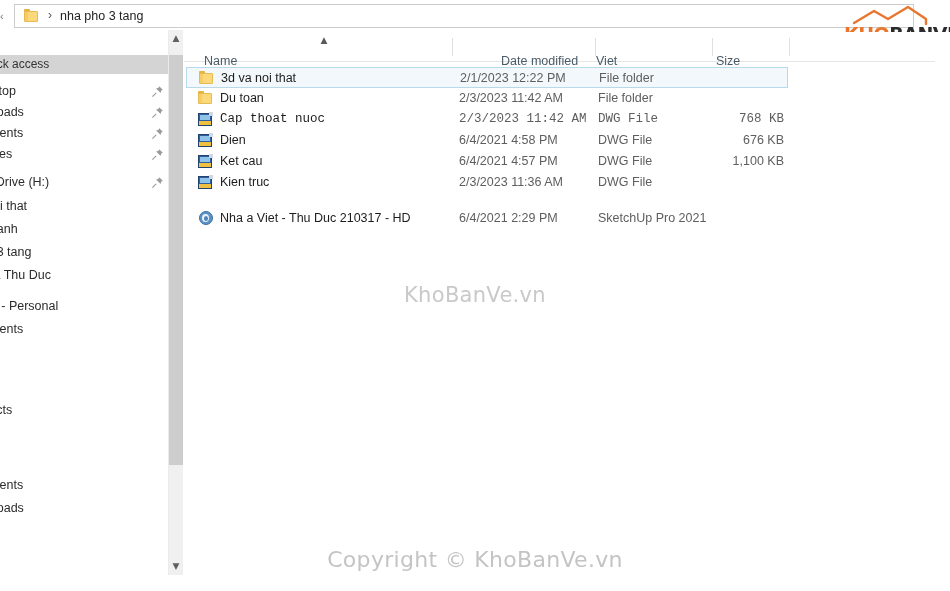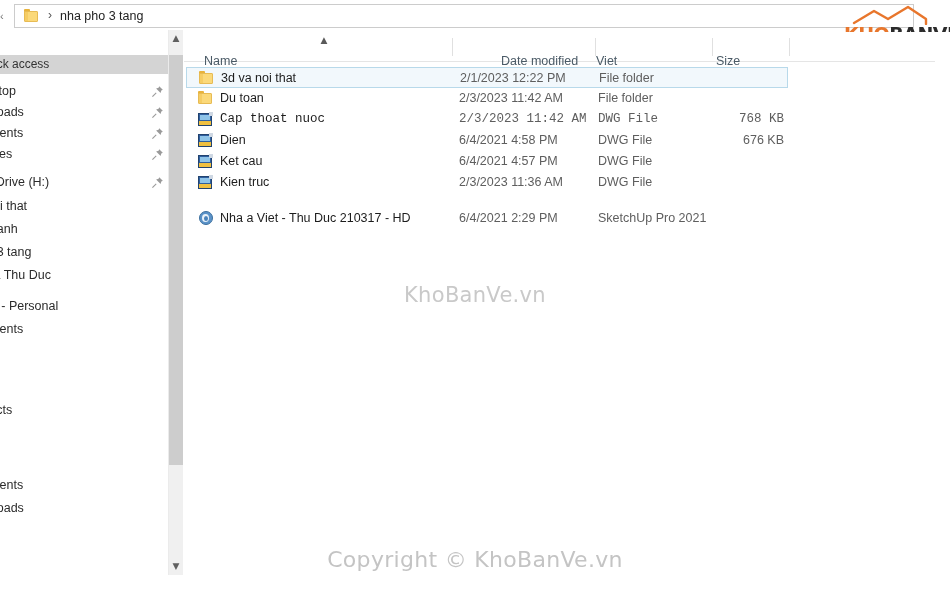--- a/index.html
+++ b/index.html
@@ -418,20 +418,21 @@
           <div class="dwg-ico">
             <div class="sheet"></div>
             <div class="pic"></div>
             <div class="band"></div>
             <div class="corner"></div>
           </div>
         </div>
         <div class="cell-name">Ket cau</div>
         <div class="cell-date">6/4/2021 4:57 PM</div>
         <div class="cell-type">DWG File</div>
+        <div class="cell-size">1,100 KB</div>
       </div>
       <div class="row" style="top: 139px;">
         <div class="cell-icon">
           <div class="dwg-ico">
             <div class="sheet"></div>
             <div class="pic"></div>
             <div class="band"></div>
             <div class="corner"></div>
           </div>
         </div>

